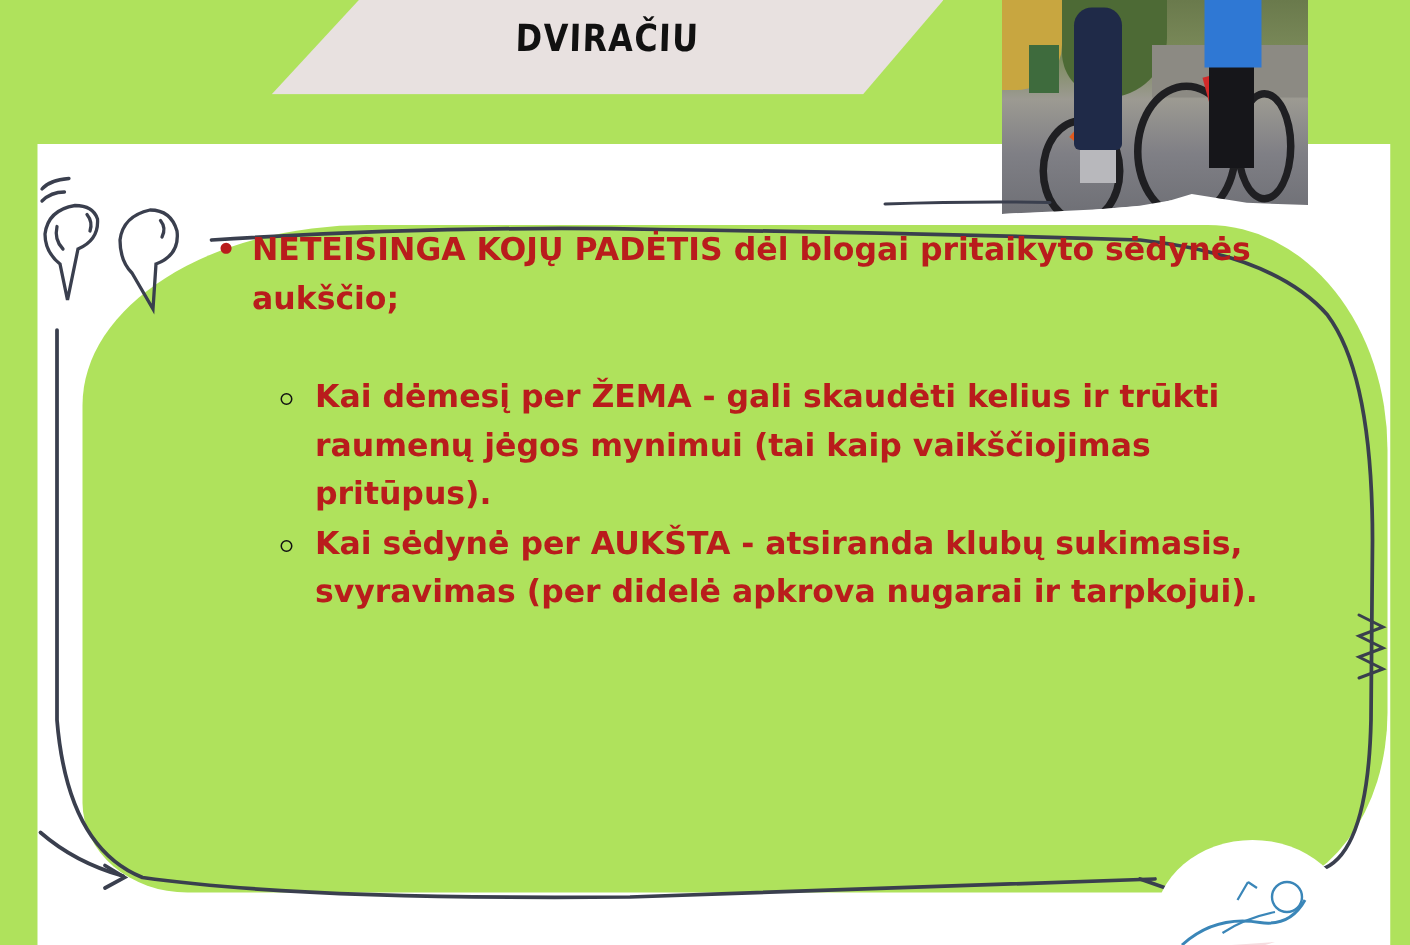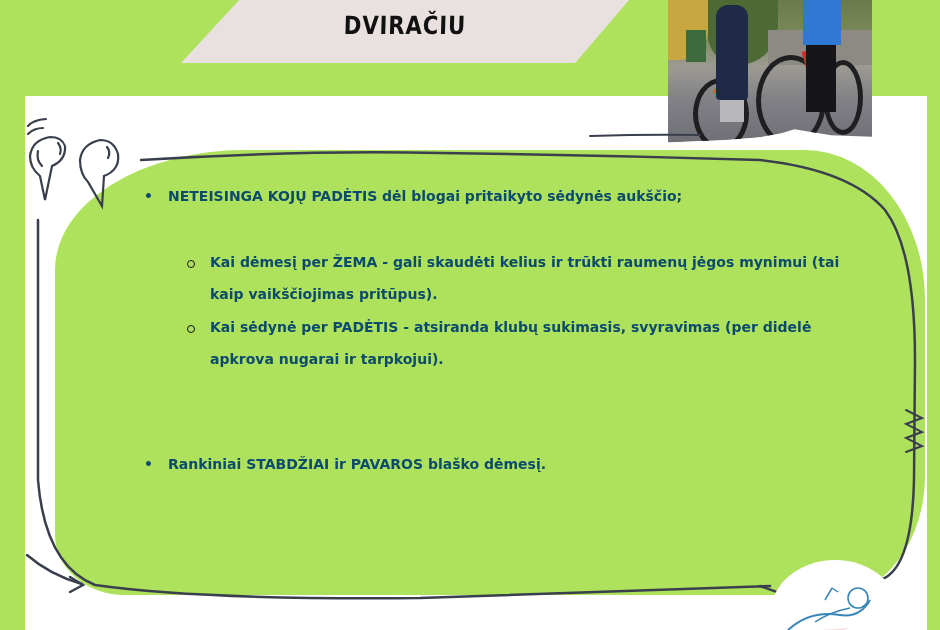--- a/index.html
+++ b/index.html
@@ -49,22 +49,22 @@
     .photo .kid2-legs { position: absolute; left: 138px; top: 42px; width: 30px; height: 70px; background: #16161a; }
     .photo .frame1 { position: absolute; left: 40px; top: 75px; width: 40px; height: 6px; background: #e05a1e; transform: rotate(-50deg); }
     .photo .frame2 { position: absolute; left: 140px; top: 50px; width: 8px; height: 50px; background: #d22a2a; transform: rotate(-15deg); }
     .torn {
       position: absolute; left: 668px; top: 130px; width: 204px; height: 18px;
       background: #ffffff; clip-path: polygon(0 70%, 25% 60%, 45% 40%, 55% 20%, 62% 50%, 75% 40%, 100% 50%, 100% 100%, 0 100%);
     }
     svg.deco { position: absolute; left: 0; top: 0; }
     .content {
       position: absolute; left: 140px; top: 150px; width: 730px;
-      color: #0c4a6e; font-family: "DejaVu Sans", sans-serif; font-weight: bold;
-      font-size: 14px; line-height: 32.5px; margin-top: 30px;
+      color: #b91c1c; font-family: "DejaVu Sans", sans-serif; font-weight: bold;
+      font-size: 21px; line-height: 32.5px;
     }
     .bullet { position: relative; padding-left: 28px; }
     .bullet::before { content: "•"; position: absolute; left: 4px; top: 0; }
     .sub { position: relative; padding-left: 70px; }
     .sub::before {
       content: ""; position: absolute; left: 47px; top: 14px;
       width: 6px; height: 6px; border: 1.5px solid #111; border-radius: 50%;
     }
     .gap-before-sub { height: 33px; }
     .gap-large { height: 40px; }
@@ -122,24 +122,23 @@
 
   <path fill="none" stroke="#3a3f4e" stroke-width="2" stroke-linecap="round" d="M906 410 L922 418 L906 424 L922 432 L906 438 L922 446 L906 452"></path>
 
   <path fill="none" stroke="#3a3f4e" stroke-width="2" stroke-linecap="round" d="M590 136 Q650 134 700 135"></path>
 </svg>
 
 <div class="content">
   <div class="bullet">NETEISINGA KOJŲ PADĖTIS dėl blogai pritaikyto sėdynės aukščio;</div>
   <div class="gap-before-sub"></div>
   <div class="sub">Kai dėmesį per ŽEMA - gali skaudėti kelius ir trūkti raumenų jėgos mynimui (tai kaip vaikščiojimas pritūpus).</div>
-  <div class="sub">Kai sėdynė per PADĖTIS  - atsiranda klubų sukimasis, svyravimas (per didelė apkrova nugarai ir tarpkojui).</div>
+  <div class="sub">Kai sėdynė per AUKŠTA  - atsiranda klubų sukimasis, svyravimas (per didelė apkrova nugarai ir tarpkojui).</div>
   <div class="gap-large"></div>
   <div class="gap-mid"></div>
-  <div class="bullet">Rankiniai STABDŽIAI ir PAVAROS blaško dėmesį.</div>
 </div>
 
 <div class="logo">
   <svg width="130" height="110" viewBox="0 0 130 110">
     <path d="M18 70 Q40 50 70 55 Q90 58 100 40" fill="none" stroke="#3a86b8" stroke-width="2"></path>
     <circle cx="88" cy="38" r="10" fill="none" stroke="#3a86b8" stroke-width="1.6"></circle>
     <path d="M55 40 L62 28 M62 28 L68 32" fill="none" stroke="#3a86b8" stroke-width="1.5"></path>
     <path d="M45 62 Q60 52 80 48" fill="none" stroke="#3a86b8" stroke-width="1.5"></path>
     <path d="M22 72 Q50 78 80 68" fill="#f5dde0" stroke="none"></path>
   </svg>

